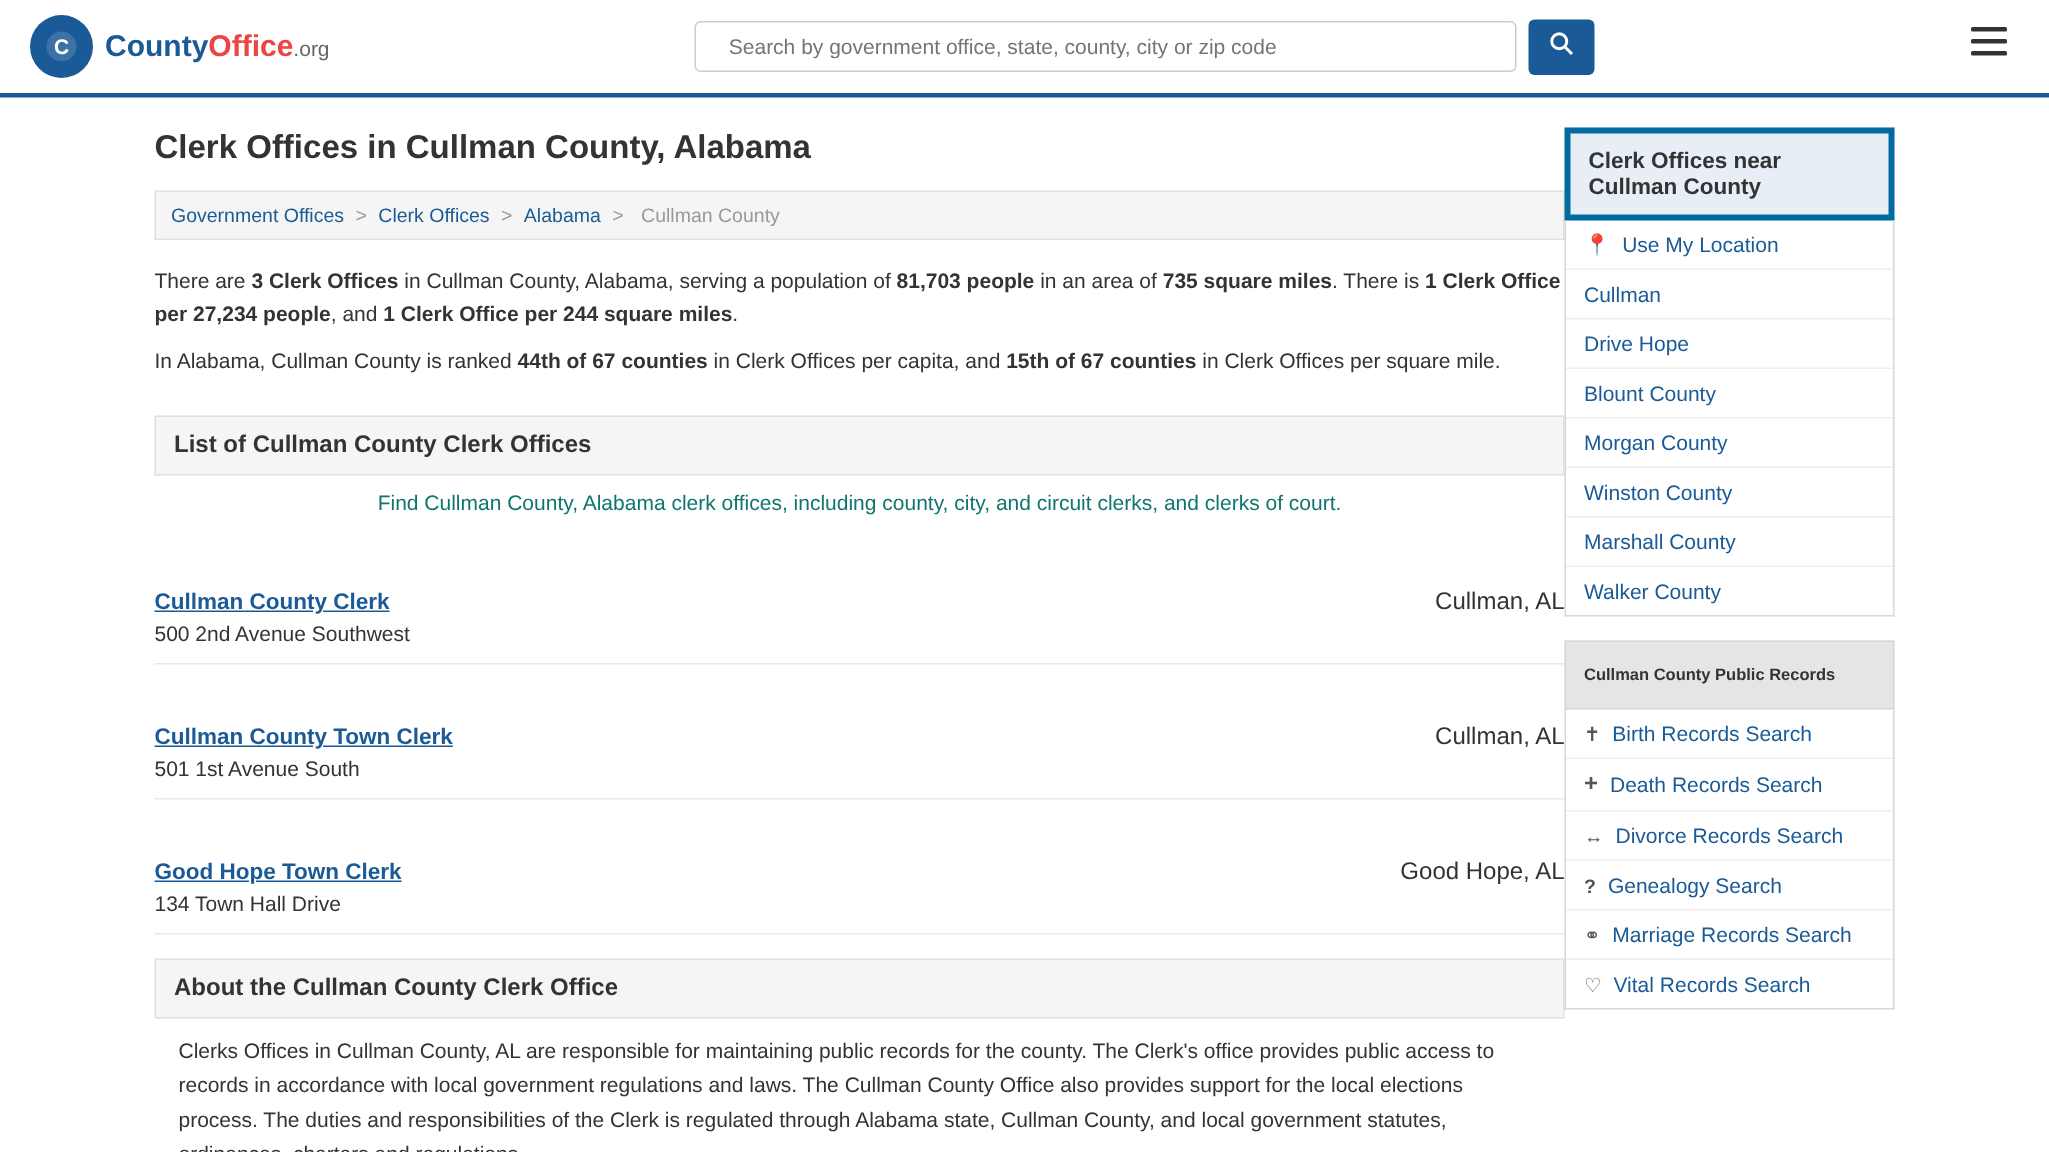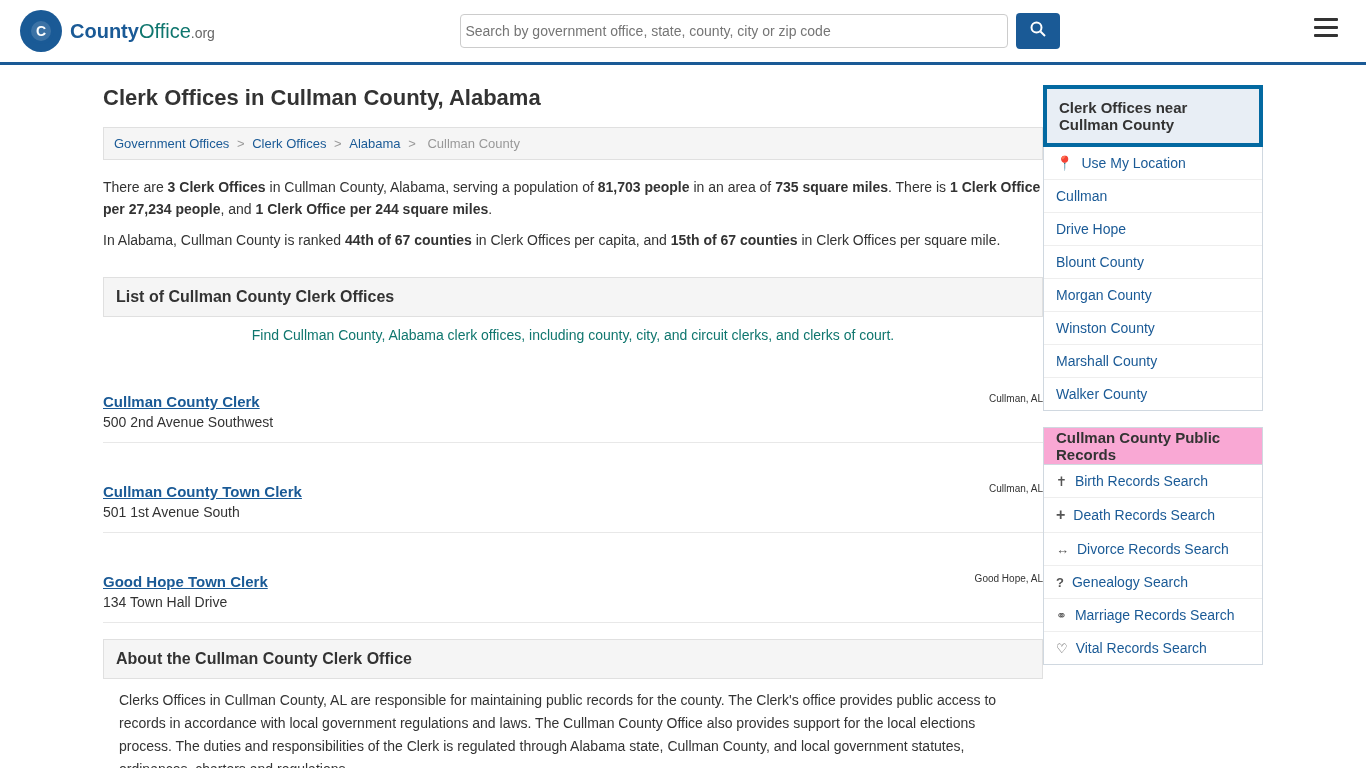--- a/index.html
+++ b/index.html
@@ -33,21 +33,21 @@
     .search-area {
       display: flex;
       align-items: center;
       gap: 8px;
       flex: 1;
       max-width: 600px;
       margin: 0 30px;
     }
     .search-input {
       flex: 1;
-      padding: 8px 4px;
+      padding: 8px 22px;
       border: 1px solid #ccc;
       border-radius: 4px;
       font-size: 14px;
       color: #999;
       outline: none;
     }
     .search-btn {
       background: #1a5a96;
       border: none;
       padding: 8px 14px;
@@ -148,21 +148,21 @@
       display: flex;
       justify-content: space-between;
       margin-top: 28px;
     }
     .clerk-address {
       color: #333;
       font-size: 14px;
     }
     .clerk-city {
       color: #333;
-      font-size: 10px;
+      font-size: 16px;
     }
 
     
     .about-text {
       font-size: 14px;
       line-height: 1.65;
       margin: 10px 16px;
     }
     .about-question {
       font-size: 14px;
@@ -200,23 +200,23 @@
       border-bottom: none;
     }
     .sidebar-icon {
       color: #555;
       font-size: 13px;
       flex-shrink: 0;
     }
 
     
     .public-records-title {
-      background: #f9a8d4;
-      padding: 1px 12px;
-      font-size: 15px;
+      background: #e5e5e5;
+      padding: 16px 12px;
+      font-size: 11px;
       font-weight: bold;
       color: #333;
       border: 1px solid #d0d8e0;
       margin-bottom: 0;
     }
     .public-records-box {
       border: 1px solid #d0d8e0;
       border-top: none;
     }
     .public-record-item {
@@ -246,21 +246,21 @@
   <div class="logo-area">
     <div class="logo-circle">
       <svg width="28" height="28" viewBox="0 0 28 28" fill="none">
         <circle cx="14" cy="14" r="13" fill="#1a5a96"></circle>
         <circle cx="14" cy="14" r="10" fill="white" opacity="0.15"></circle>
         <text x="14" y="19" text-anchor="middle" fill="white" font-size="14" font-weight="bold">C</text>
       </svg>
     </div>
     <div style="display:flex;align-items:baseline;gap:0">
       <span style="font-size:20px;font-weight:bold;color:#1a5a96;">County</span>
-        <span style="font-size:20px;font-weight:normal;color:#0f766e;">Office</span>
+        <span style="font-size:20px;font-weight:bold;color:#ef4444;">Office</span>
         <span style="font-size:14px;color:#666;">.org</span>
     </div>
   </div>
   <div class="search-area">
     <input class="search-input" type="text" placeholder="Search by government office, state, county, city or zip code" style="">
     <button class="search-btn">
       <svg width="16" height="16" viewBox="0 0 16 16" fill="white">
         <circle cx="6.5" cy="6.5" r="5" stroke="white" stroke-width="2" fill="none"></circle>
         <line x1="10.5" y1="10.5" x2="15" y2="15" stroke="white" stroke-width="2"></line>
       </svg>

